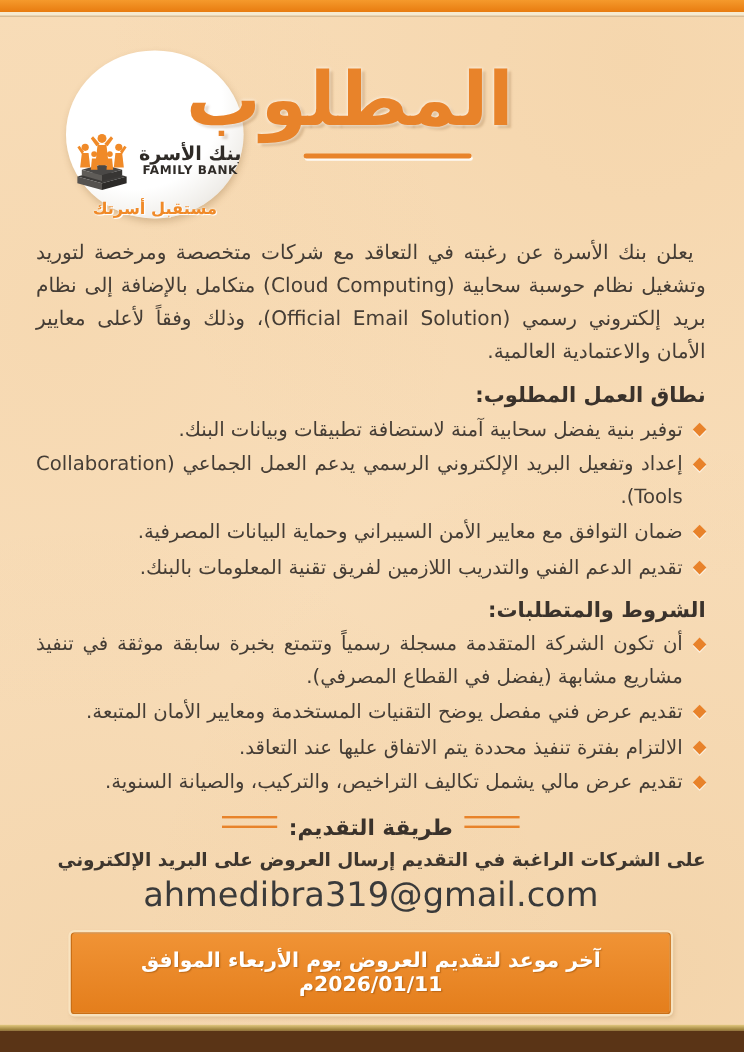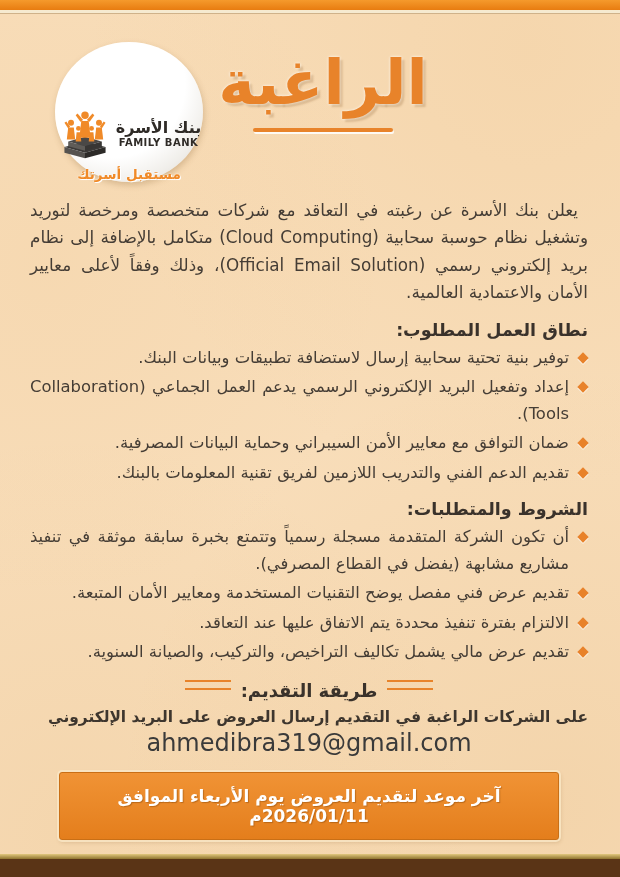--- a/index.html
+++ b/index.html
@@ -62,21 +62,21 @@
     font-size:16.4px;line-height:26.5px;text-align:justify;
   }
   .diamond{position:absolute;right:1px;top:9px;width:8px;height:8px;background:#e8822a;
     transform:rotate(45deg);box-shadow:1px 1px 0 rgba(255,255,255,.6);}
 
   
   .apply-header{margin-top:14px;display:flex;align-items:flex-start;justify-content:center;gap:10px;}
   .apply-title{font-size:18px;font-weight:bold;color:#3a322b;}
   .dash{width:46px;height:6px;border-top:2px solid #e8832a;border-bottom:2px solid #e8832a;}
   .apply-instruction{margin:7px 0 0 0;text-align:right;font-weight:bold;font-size:15.4px;color:#3e362e;}
-  .apply-email{margin:3px 0 0 0;text-align:center;font-size:24px;color:#3a3a3a;direction:ltr;}
+  .apply-email{margin:3px 0 0 0;text-align:center;font-size:28px;color:#3a3a3a;direction:ltr;}
 
   
   .banner{
     margin:15px auto 0 auto;width:482px;
     background:linear-gradient(#f09335,#e47e1c);
     border:1px solid #c96f16;border-radius:3px;
     box-shadow:0 0 0 2px rgba(250,230,195,.9), 1px 2px 4px rgba(120,70,20,.25);
     padding:13px 8px;text-align:center;
   }
   .banner-text{color:#ffffff;font-weight:bold;font-size:17px;
@@ -125,33 +125,33 @@
       </svg>
       <div class="logo-names">
         <span class="logo-ar">بنك الأسرة</span>
         <span class="logo-en">FAMILY BANK</span>
       </div>
     </div>
     <div class="logo-tagline">مستقبل أسرتك</div>
   </div>
 
   <div class="title-wrap">
-    <h1 class="title">الراغبة</h1>
+    <h1 class="title">المطلوب</h1>
     <div class="title-underline"></div>
   </div>
 
   <div class="body-flow">
 
     <p class="intro">يعلن بنك الأسرة عن رغبته في التعاقد مع شركات متخصصة ومرخصة لتوريد وتشغيل نظام حوسبة سحابية (Cloud Computing) متكامل بالإضافة إلى نظام بريد إلكتروني رسمي (Official Email Solution)، وذلك وفقاً لأعلى معايير الأمان والاعتمادية العالمية.</p>
 
     <h2 class="section-header">نطاق العمل المطلوب:</h2>
     <ul class="bullets">
       <li>
         <span class="diamond"></span>
-        <span>توفير بنية تحتية سحابية إرسال لاستضافة تطبيقات وبيانات البنك.</span>
+        <span>توفير بنية يفضل سحابية آمنة لاستضافة تطبيقات وبيانات البنك.</span>
       </li>
       <li>
         <span class="diamond"></span>
         <span>إعداد وتفعيل البريد الإلكتروني الرسمي يدعم العمل الجماعي (Collaboration Tools).</span>
       </li>
       <li>
         <span class="diamond"></span>
         <span>ضمان التوافق مع معايير الأمن السيبراني وحماية البيانات المصرفية.</span>
       </li>
       <li>

